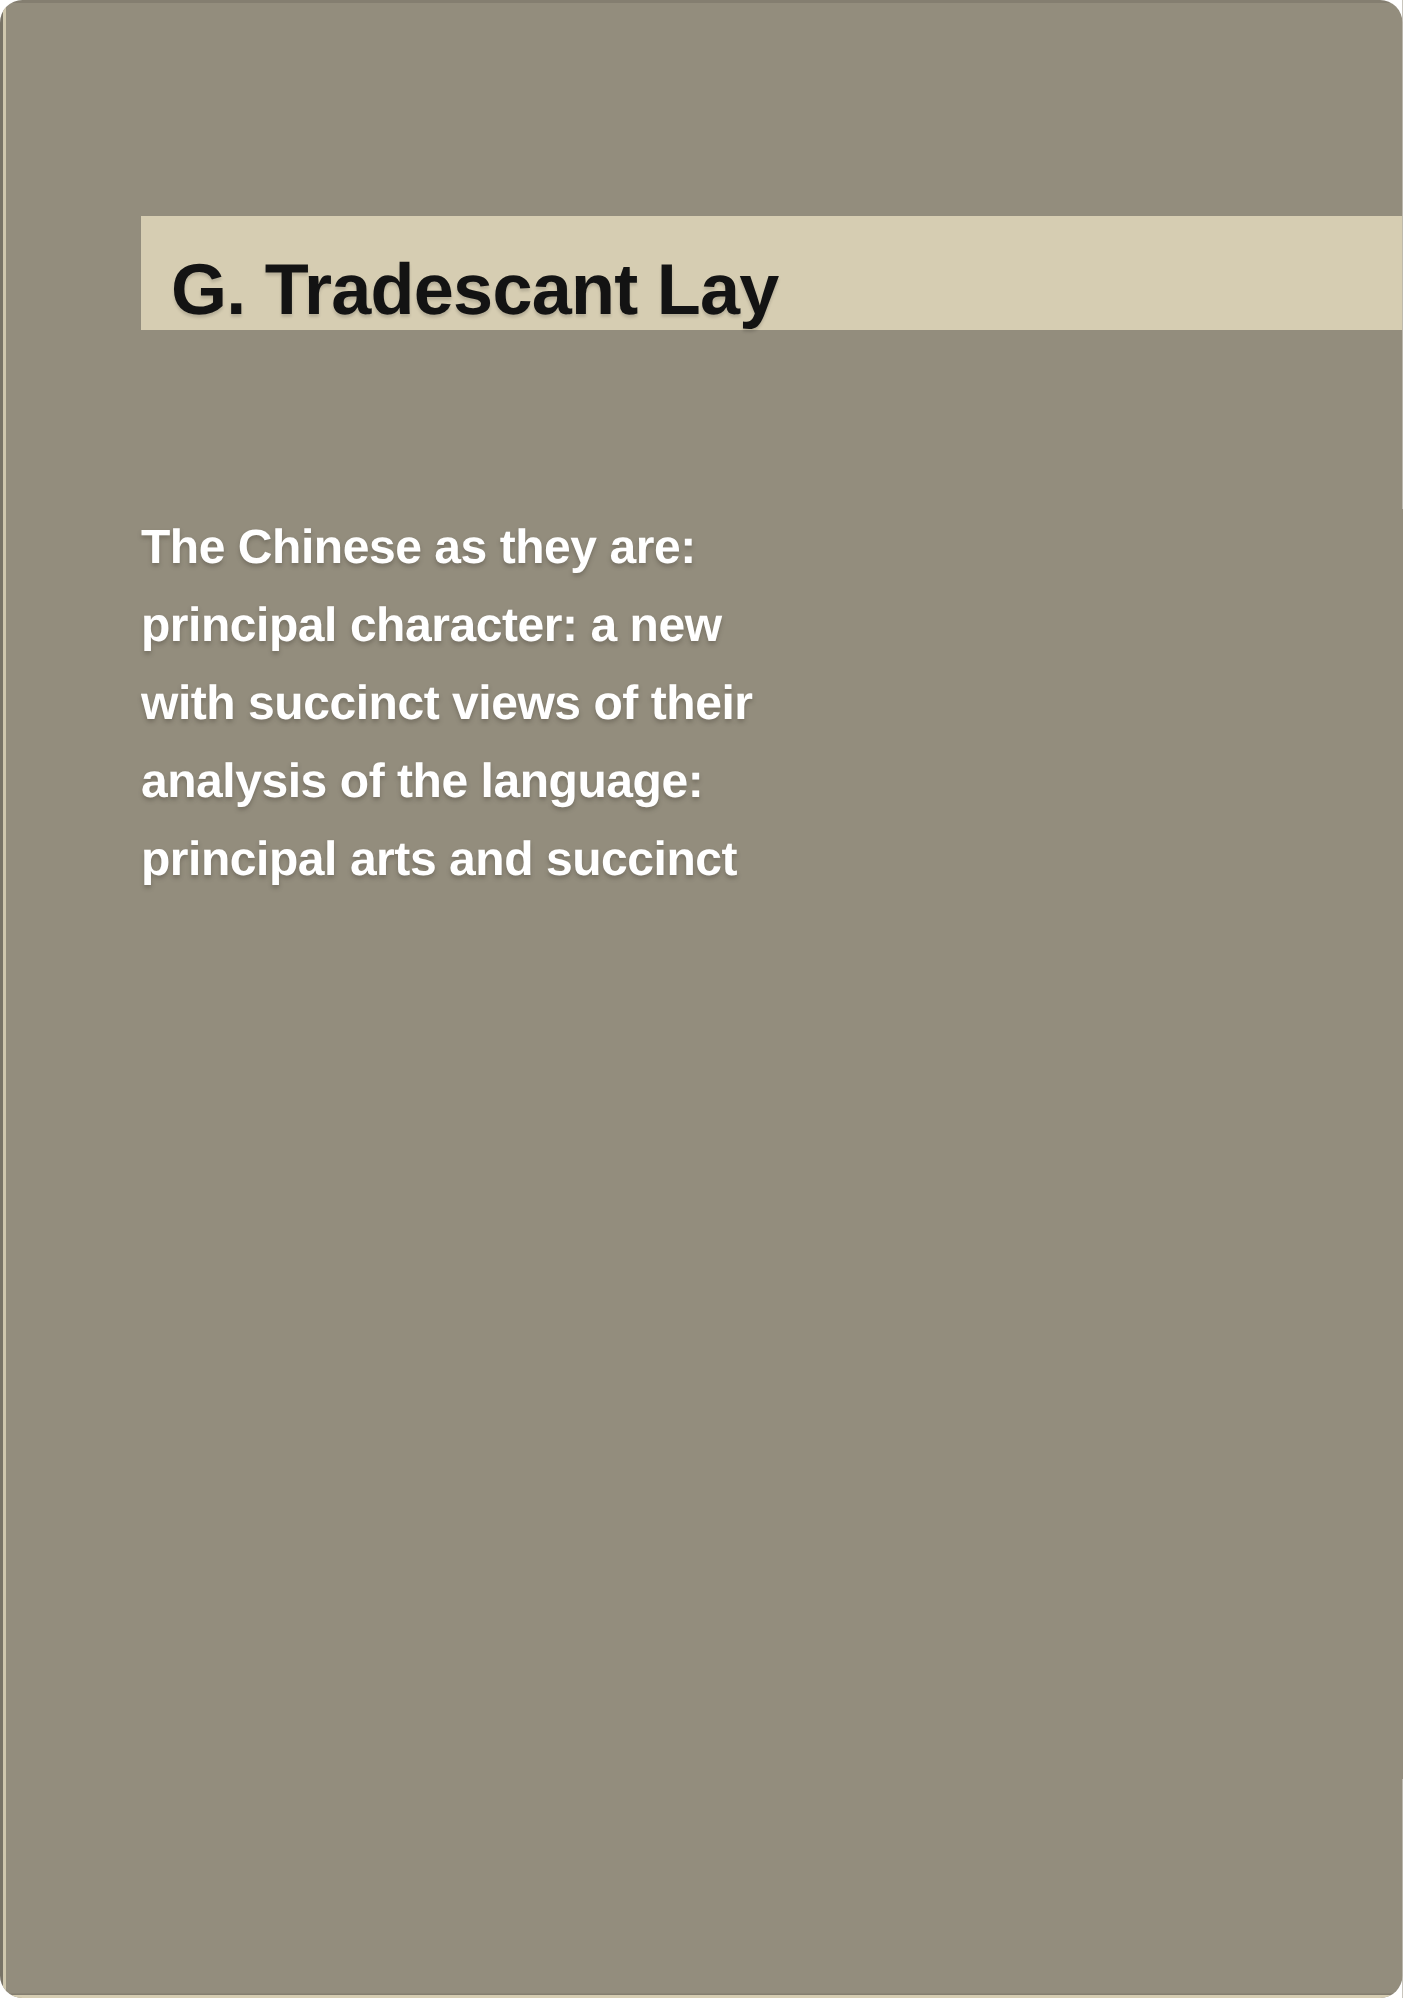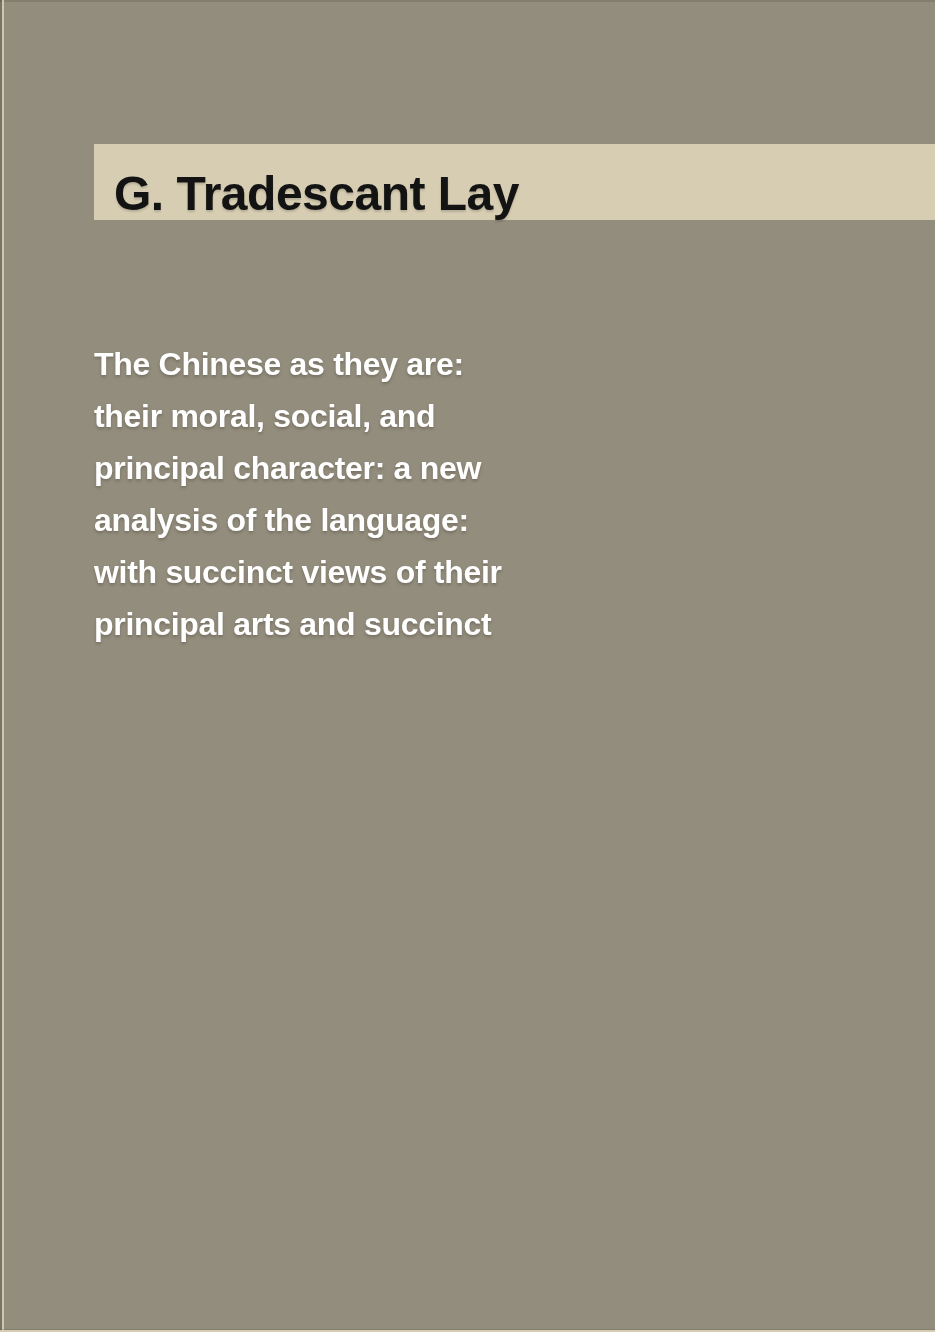--- a/index.html
+++ b/index.html
@@ -15,20 +15,21 @@
     width: 935px;
     height: 1332px;
     font-family: "Liberation Sans", sans-serif;
   }
   .cover {
     position: relative;
     width: 935px;
     height: 1332px;
     background: var(--background);
     overflow: hidden;
+    border-radius: 15px;
   }
   
   .edge { position: absolute; z-index: 3; }
   .edge-top {
     left: 0; top: 0; width: 100%; height: 2px;
     background: rgba(0,0,0,0.10);
   }
   .edge-left-dark {
     left: 0; top: 0; width: 2px; height: 100%;
     background: rgba(0,0,0,0.18);
@@ -95,20 +96,19 @@
   <div class="edge edge-left-light"></div>
   <div class="edge edge-bottom-dark"></div>
   <div class="edge edge-bottom-light"></div>
 
   <div class="author-banner">
     <span class="author">G. Tradescant Lay</span>
   </div>
 
   <div class="title">
     <div class="title-line">The Chinese as they are:</div>
-    <div class="title-line">their moral, social, and</div>
     <div class="title-line">principal character: a new</div>
+    <div class="title-line">with succinct views of their</div>
     <div class="title-line">analysis of the language:</div>
-    <div class="title-line">with succinct views of their</div>
     <div class="title-line">principal arts and succinct</div>
   </div>
 
 </div>
 
 </body></html>

